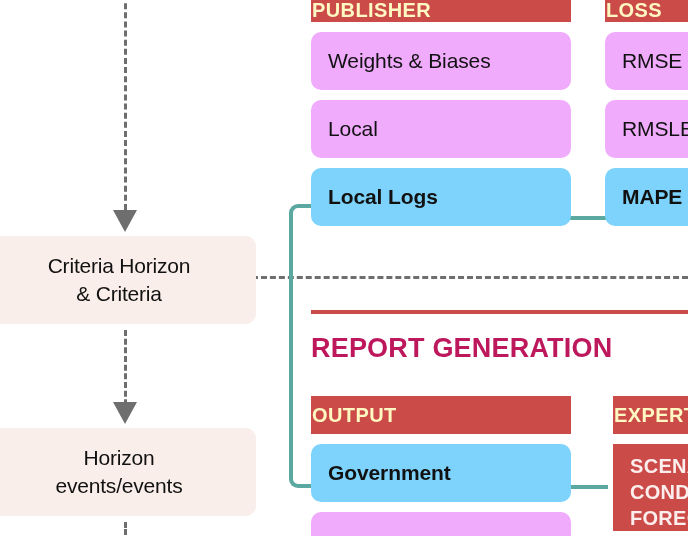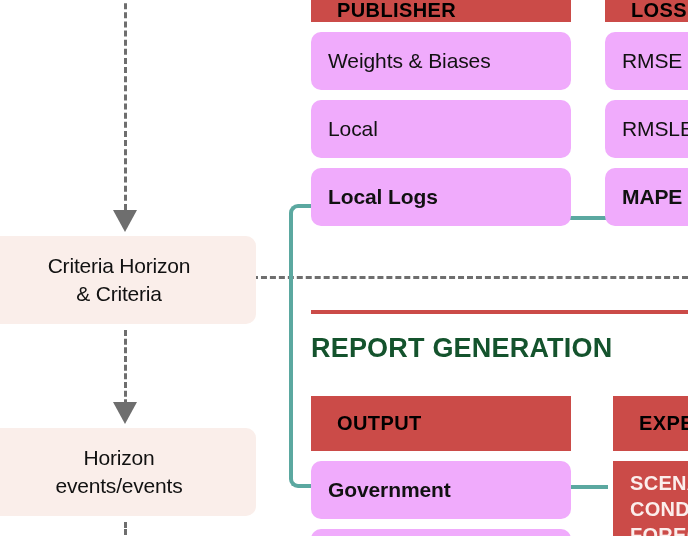--- a/index.html
+++ b/index.html
@@ -110,57 +110,57 @@
   .col {
     position: absolute;
   }
   #col-publisher { left: 311px; top: 0;   width: 260px; }
   #col-loss      { left: 605px; top: 0;   width: 260px; }
   #col-output    { left: 311px; top: 396px; width: 260px; }
   #col-expert    { left: 613px; top: 396px; width: 260px; }
 
   .col-header {
     background: #cb4b48;
-    color: #000000;
+    color: #fef9c3;
     font-size: 20px;
     font-weight: bold;
     letter-spacing: 0.4px;
     display: flex;
     align-items: center;
-    padding-left: 26px;
+    padding-left: 1px;
     box-sizing: border-box;
     text-align: center;
   }
   #col-publisher .col-header,
   #col-loss .col-header {
     height: 22px;
     align-items: flex-end;
     line-height: 22px;
     padding-bottom: 1px;
   }
   #col-output .col-header,
   #col-expert .col-header {
-    height: 55px;
+    height: 38px;
   }
 
   .cell {
     background: #f0abfc;
     border-radius: 10px;
     height: 58px;
     margin-top: 10px;
     display: flex;
     align-items: center;
     padding-left: 17px;
     box-sizing: border-box;
     color: #111111;
     font-size: 21px;
     letter-spacing: -0.1px;
   }
   .cell.highlight {
-    background: #f0abfc;
+    background: #7dd3fc;
     font-weight: bold;
   }
   .cell.redcell {
     background: #cb4b48;
     color: #fbeeec;
     border-radius: 0;
     font-weight: bold;
     font-size: 20px;
     letter-spacing: 0.3px;
     height: auto;
@@ -181,21 +181,21 @@
     left: 311px;
     top: 310px;
     width: 377px;
   }
   .section-rule {
     height: 4px;
     background: #cb4b48;
     width: 377px;
   }
   .section-title {
-    color: #14532d;
+    color: #be185d;
     font-size: 27px;
     font-weight: bold;
     letter-spacing: 0.2px;
     margin-top: 19px;
   }
 </style>
 </head>
 <body>
 
 <div class="canvas">

